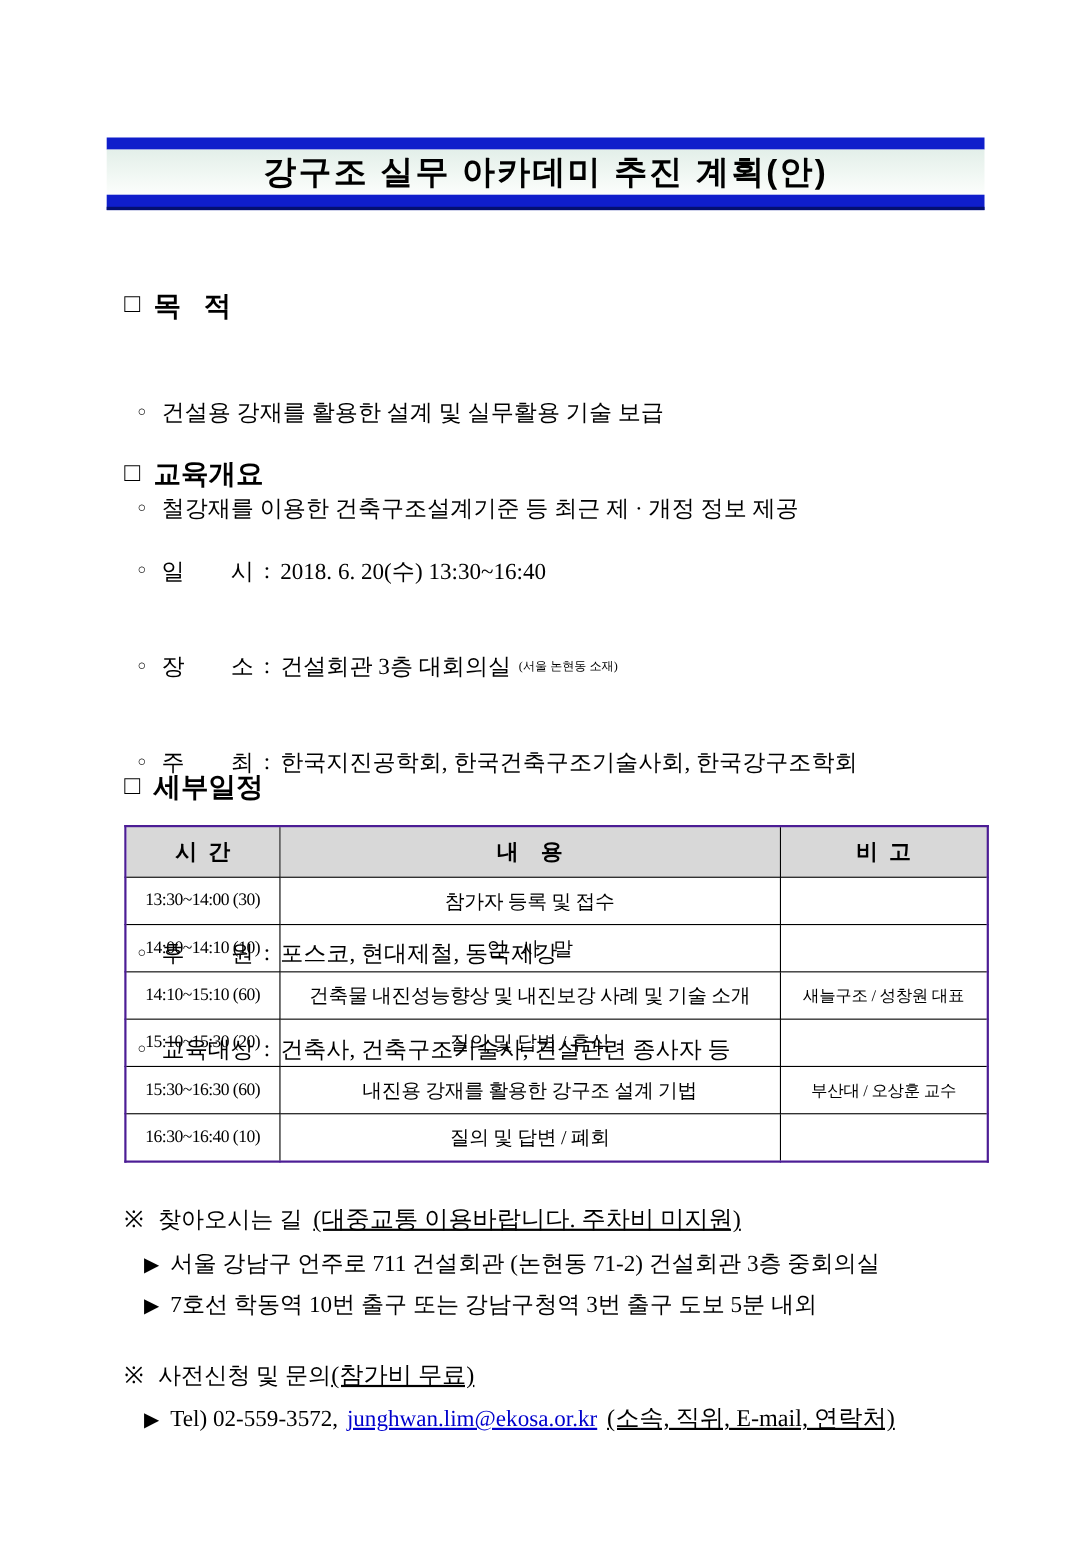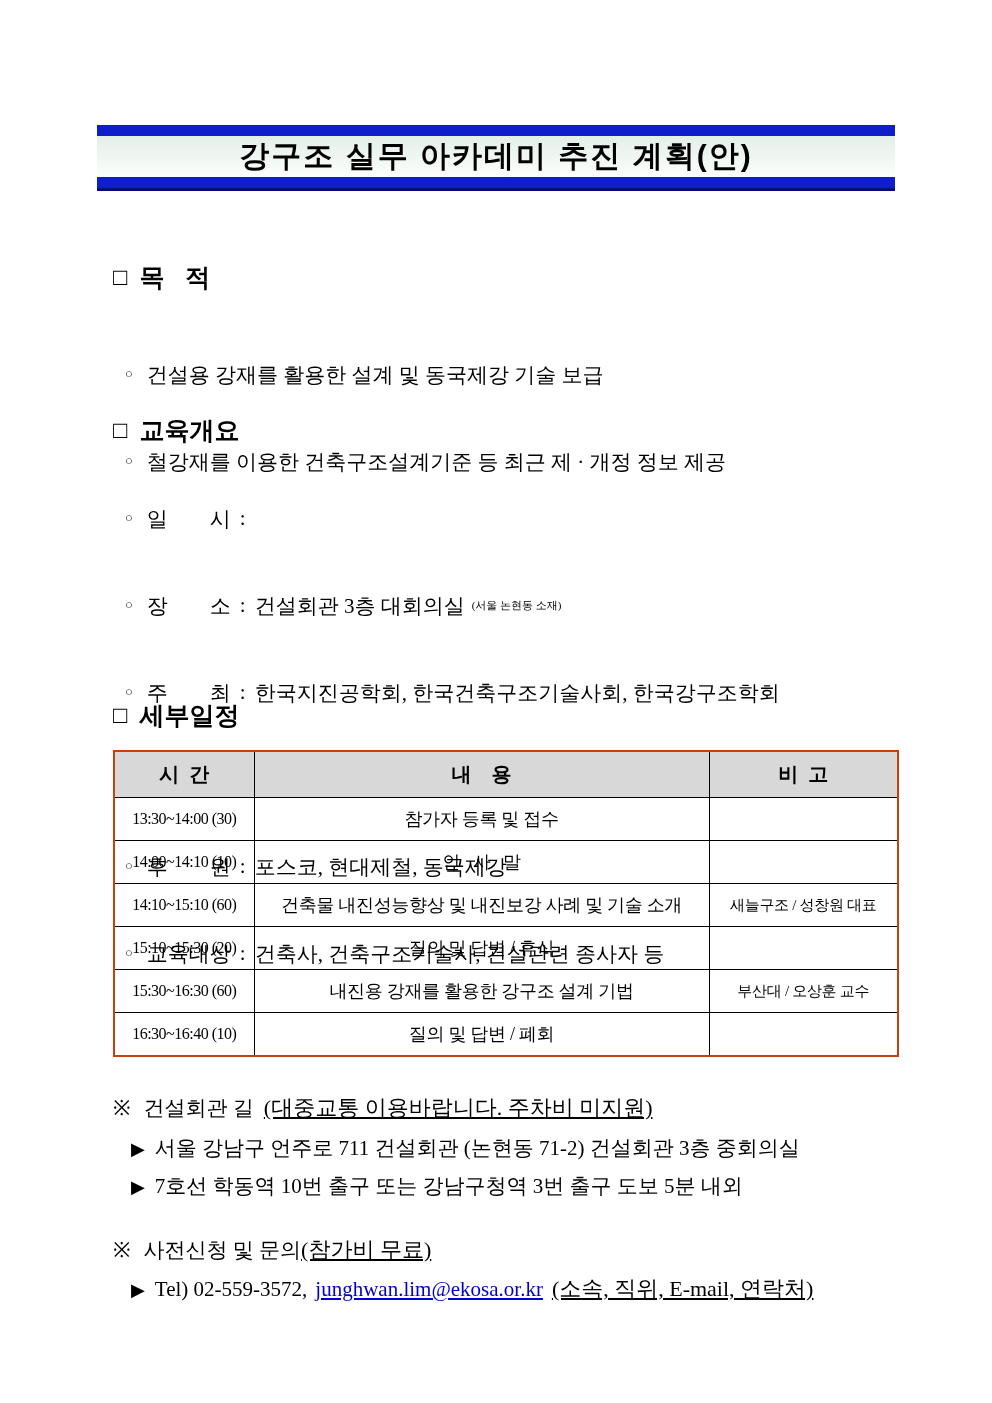--- a/index.html
+++ b/index.html
@@ -34,21 +34,21 @@
   .ovline{height:37px;display:flex;align-items:center;}
   .ov-label{display:inline-block;}
   .ov-colon{padding:0 9px;}
   .small-note{font-size:11px;margin-left:7px;}
   
   table.sched{
     position:absolute;left:113px;top:750px;border-collapse:collapse;table-layout:fixed;
     width:784px;text-align:center;
   }
   table.sched th,table.sched td{border:1px solid #000;white-space:pre;overflow:hidden;padding:0;}
-  table.sched{border:2px solid #c2410c;}
+  table.sched{border:2px solid #4c1d95;}
   table.sched th{
     background:var(--table-header-bg,#d8d8d8);height:45px;font-size:20px;font-weight:bold;
   }
   table.sched td{height:42px;}
   td.c-time{font-size:16px;letter-spacing:-0.5px;}
   td.c-content{font-size:18px;letter-spacing:-0.3px;}
   td.c-note{font-size:15px;letter-spacing:-0.3px;}
   
   .note-line{position:absolute;left:113px;font-size:21px;white-space:pre;display:flex;align-items:baseline;}
   .ref-marker{margin-right:13px;}
@@ -69,33 +69,33 @@
       <span class="page-title">강구조 실무 아카데미 추진 계획(안)</span>
     </div>
     <div class="bar bottom"></div>
   </div>
 
   <div class="sec-h" style="top:261px;">
     <span class="sq-marker">□</span><span>목   적</span>
   </div>
   <div class="blist" style="top:306px;">
     <div class="bline">
-      <span class="circ">○</span><span>건설용 강재를 활용한 설계 및 동국제강 기술 보급</span>
+      <span class="circ">○</span><span>건설용 강재를 활용한 설계 및 실무활용 기술 보급</span>
     </div>
     <div class="bline">
       <span class="circ">○</span><span>철강재를 이용한 건축구조설계기준 등 최근 제 · 개정 정보 제공</span>
     </div>
   </div>
 
   <div class="sec-h" style="top:414px;">
     <span class="sq-marker">□</span><span>교육개요</span>
   </div>
   <div class="ovlist" style="top:450px;">
     <div class="ovline">
-      <span class="circ">○</span><span class="ov-label">일　　시</span><span class="ov-colon">:</span><span class="small-note"></span>
+      <span class="circ">○</span><span class="ov-label">일　　시</span><span class="ov-colon">:</span><span>2018. 6. 20(수) 13:30~16:40</span><span class="small-note"></span>
     </div>
     <div class="ovline">
       <span class="circ">○</span><span class="ov-label">장　　소</span><span class="ov-colon">:</span><span>건설회관 3층 대회의실</span><span class="small-note">(서울 논현동 소재)</span>
     </div>
     <div class="ovline">
       <span class="circ">○</span><span class="ov-label">주　　최</span><span class="ov-colon">:</span><span>한국지진공학회, 한국건축구조기술사회, 한국강구조학회</span><span class="small-note"></span>
     </div>
     <div class="ovline">
       <span class="circ">○</span><span class="ov-label">주　　관</span><span class="ov-colon">:</span><span>한국철강협회 강구조센터</span><span class="small-note"></span>
     </div>
@@ -150,21 +150,21 @@
     </tr>
     <tr>
       <td class="c-time">16:30~16:40 (10)</td>
       <td class="c-content">질의 및 답변 / 폐회</td>
       <td class="c-note"></td>
     </tr>
   </tbody>
     </table>
 
   <div class="note-line" style="top:1093px;">
-    <span class="ref-marker">※</span><span>건설회관 길</span><span class="paren-small" style="margin-left:10px;">(대중교통 이용바랍니다. 주차비 미지원)</span>
+    <span class="ref-marker">※</span><span>찾아오시는 길</span><span class="paren-small" style="margin-left:10px;">(대중교통 이용바랍니다. 주차비 미지원)</span>
   </div>
   <div class="arrow-line" style="top:1134px;">
     <span class="arrow-marker">▶</span><span>서울 강남구 언주로 711 건설회관 (논현동 71-2) 건설회관 3층 중회의실</span>
   </div>
   <div class="arrow-line" style="top:1172px;">
     <span class="arrow-marker">▶</span><span>7호선 학동역 10번 출구 또는 강남구청역 3번 출구 도보 5분 내외</span>
   </div>
 
   <div class="note-line" style="top:1235px;">
     <span class="ref-marker">※</span><span>사전신청 및 문의</span><span class="paren-small" style="">(참가비 무료)</span>

